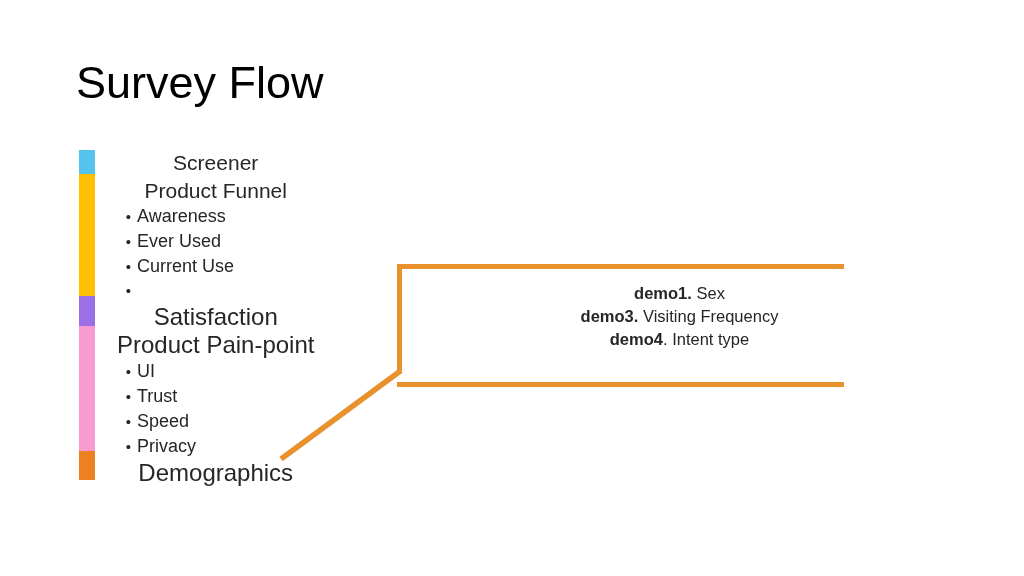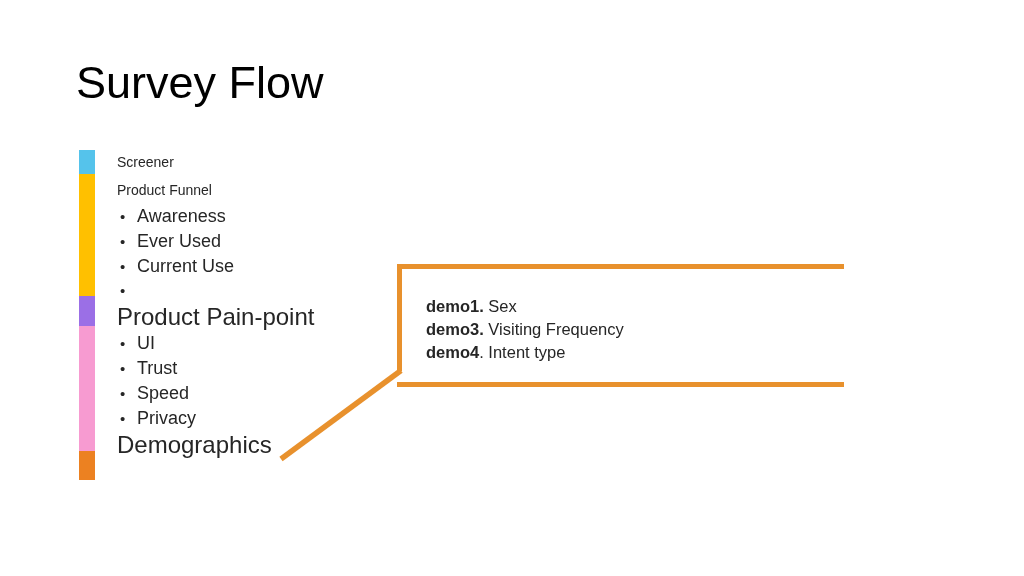--- a/index.html
+++ b/index.html
@@ -1,43 +1,43 @@
 <!DOCTYPE html>
 <html><head>
 <meta charset="utf-8">
 <style>
   html,body{margin:0;padding:0;background:#fff;}
   .slide{
     position:relative;width:844px;height:576px;background:#ffffff;
-    font-family:"Liberation Sans",sans-serif;color:#262626;overflow:hidden;
+    font-family:"Liberation Sans",sans-serif;color:#262626;overflow:hidden;text-align:center;
   }
   .title{
     position:absolute;left:76px;top:60px;margin:0;
     font-size:45px;line-height:1.0;font-weight:400;color:#000;letter-spacing:0;
     white-space:nowrap;
   }
   
   .bar{position:absolute;left:79px;top:150px;width:16px;}
   .seg{width:16px;}
   .seg-screener{height:24px;}
   .seg-funnel{height:122px;}
   .seg-satisfaction{height:30px;}
   .seg-painpoint{height:125px;}
   .seg-demographics{height:29px;}
   
   .items{position:absolute;left:117px;top:149px;}
-  .h-sm{font-size:14px;line-height:27.5px;white-space:nowrap;}
+  .h-sm{font-size:21px;line-height:27.5px;white-space:nowrap;}
   .h-lg{font-size:24px;line-height:28px;white-space:nowrap;}
   .b-line{display:flex;align-items:baseline;font-size:18px;line-height:24px;white-space:nowrap;}
   .b-dot{width:20px;padding-left:3px;box-sizing:border-box;font-size:15px;}
   
   .callout{
     position:absolute;left:397px;top:264px;width:541px;height:123px;
     box-sizing:border-box;border:5px solid #E8912D;background:#fff;
-    padding:26px 0 0 24px;z-index:2;
+    padding:13px 0 0 24px;z-index:2;
   }
   .demo-line{font-size:16.5px;line-height:23px;white-space:nowrap;color:#262626;}
   .demo-line b{font-weight:700;}
   
   .overlay{position:absolute;left:0;top:0;z-index:5;pointer-events:none;}
 </style>
 </head>
 <body>
 
 <div class="slide">
@@ -65,20 +65,21 @@
       <span>Ever Used</span>
     </div>
     <div class="b-line">
       <span class="b-dot">•</span>
       <span>Current Use</span>
     </div>
     <div class="b-line">
       <span class="b-dot">•</span>
     </div>
 
+    <div class="h-lg">Satisfaction</div>
 
     <div class="h-lg">Product Pain-point</div>
     <div class="b-line">
       <span class="b-dot">•</span>
       <span>UI</span>
     </div>
     <div class="b-line">
       <span class="b-dot">•</span>
       <span>Trust</span>
     </div>

